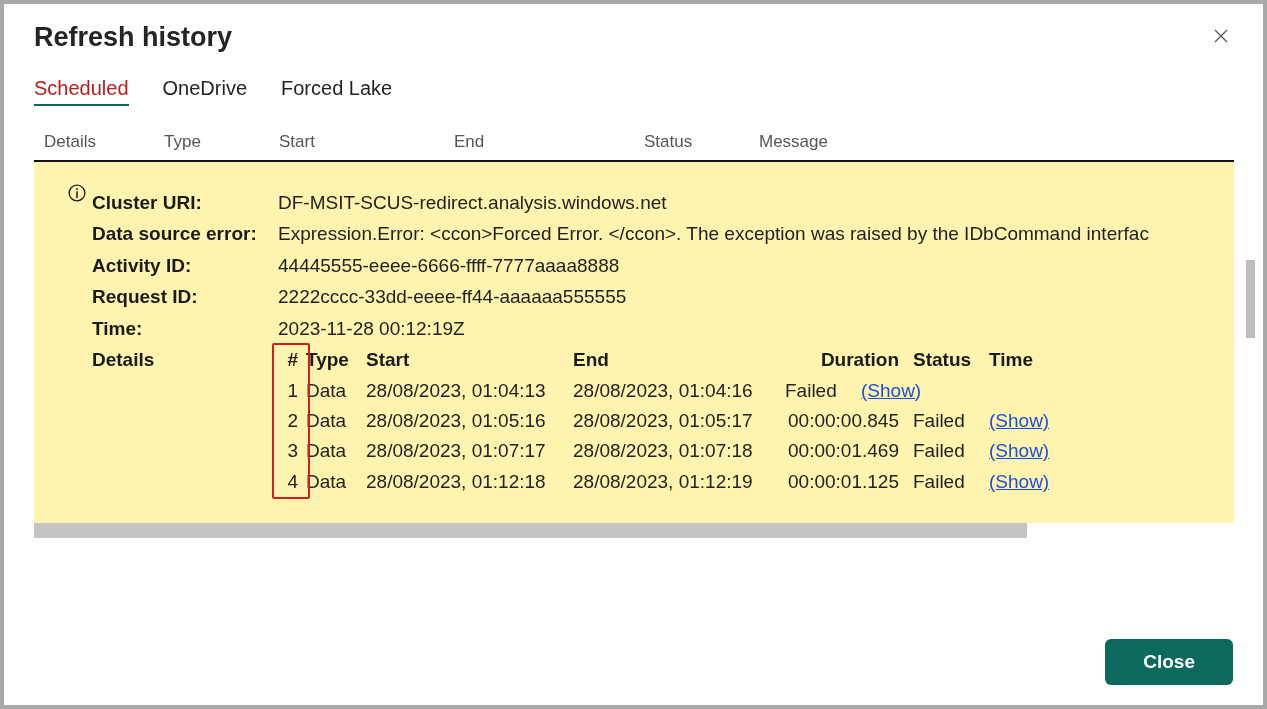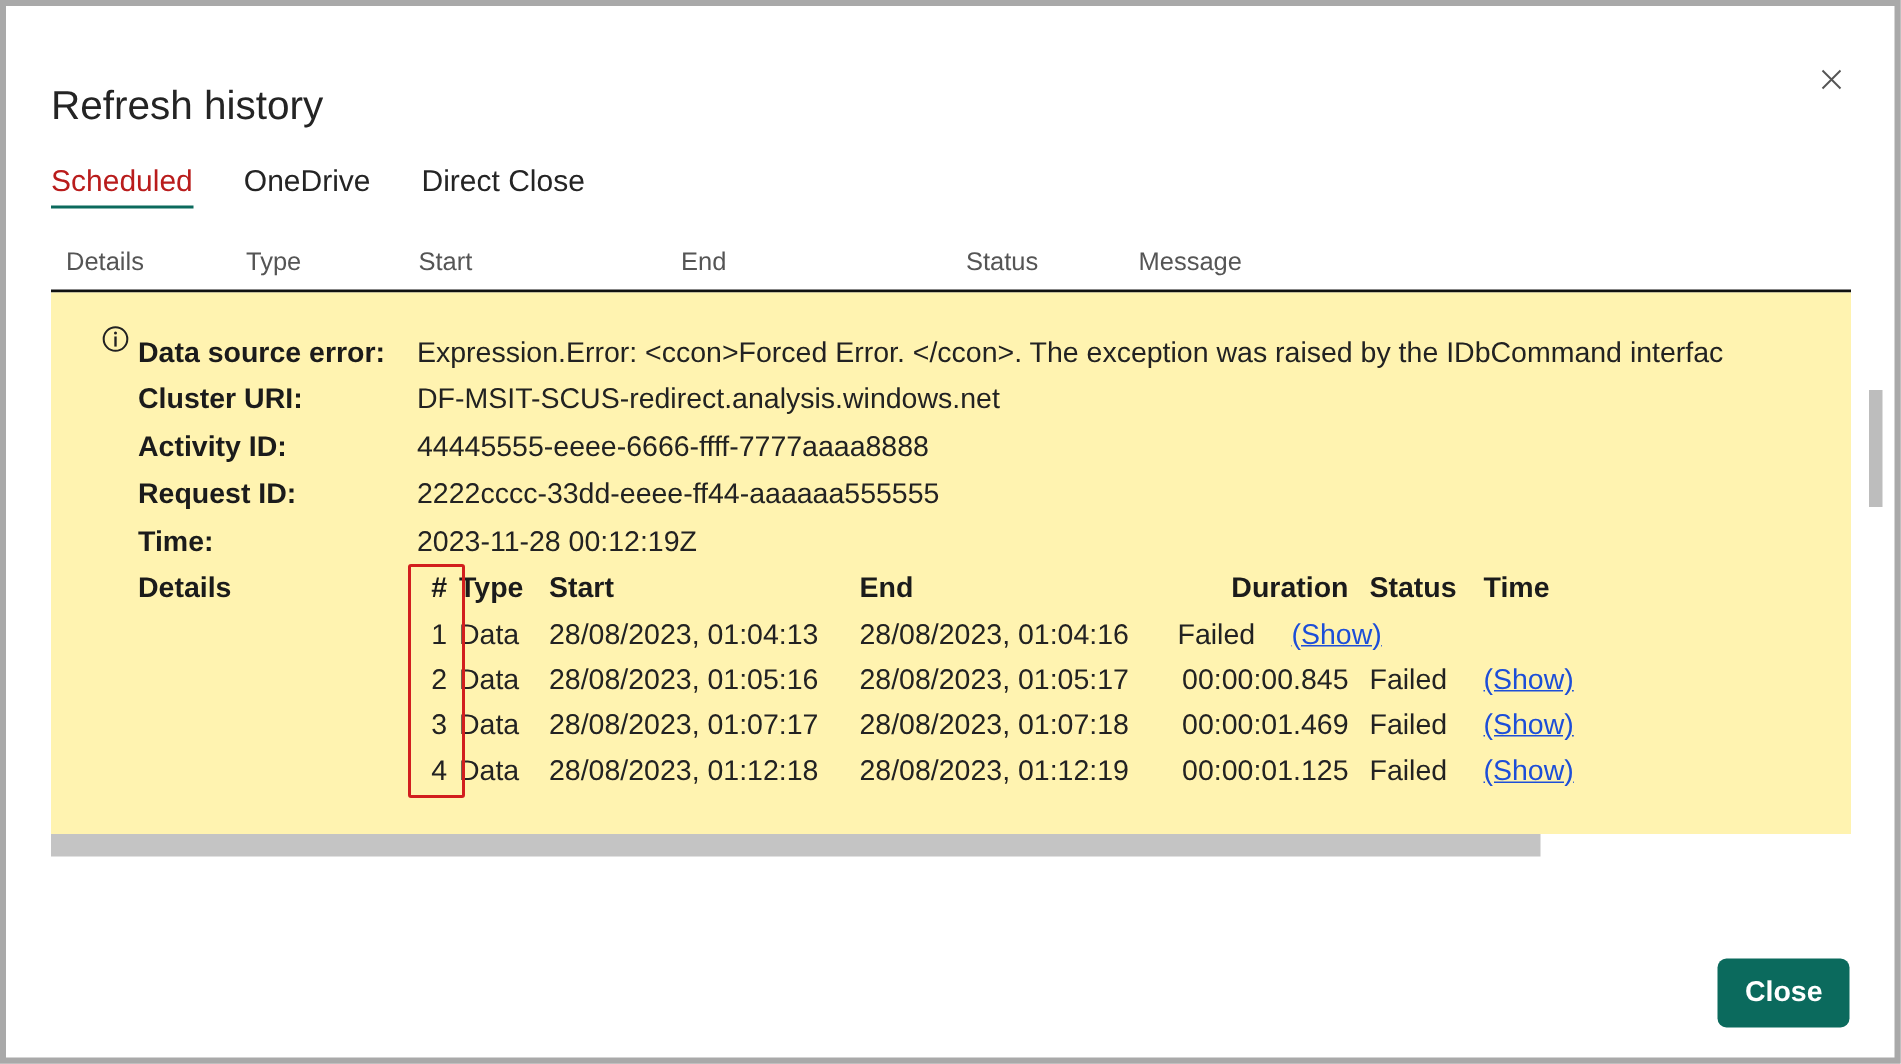--- a/index.html
+++ b/index.html
@@ -21,23 +21,22 @@
   }
 
   .dialog-header {
     display: flex;
     align-items: center;
     justify-content: space-between;
     padding: 18px 30px 10px 30px;
   }
   .dialog-title {
     font-size: 27px;
-    font-weight: 400;
+    font-weight: 700;
     color: #242424;
-    margin-top: 33px;
   }
   .close-x {
     font-size: 18px;
     color: #555;
     cursor: pointer;
     padding: 4px;
     line-height: 1;
   }
 
   .tabs {
@@ -156,42 +155,42 @@
     right: 30px;
     bottom: 20px;
   }
   .close-btn {
     background: #0b6a5d;
     color: #fff;
     font-size: 19px;
     font-weight: 600;
     border: none;
     border-radius: 6px;
-    padding: 12px 18px;
+    padding: 12px 38px;
     cursor: pointer;
   }
 </style>
 </head>
 <body>
 
 <div class="frame">
 
   <div class="dialog-header">
     <div class="dialog-title">Refresh history</div>
     <div class="close-x">
       <svg viewBox="0 0 16 16" width="16" height="16">
           <path d="M2 2 L14 14 M14 2 L2 14" stroke="#555" stroke-width="1.3" fill="none"></path>
         </svg>
     </div>
   </div>
 
   <div class="tabs">
     <div class="tab active">Scheduled</div>
     <div class="tab">OneDrive</div>
-    <div class="tab">Direct Close</div>
+    <div class="tab">Forced Lake</div>
   </div>
 
   <div class="outer-table">
     <div class="outer-headers">
       <div class="oh-details">Details</div>
       <div class="oh-type">Type</div>
       <div class="oh-start">Start</div>
       <div class="oh-end">End</div>
       <div class="oh-status">Status</div>
       <div class="oh-message">Message</div>
@@ -201,26 +200,26 @@
   <div class="detail-panel">
     <div class="info-icon">
       <svg viewBox="0 0 16 16">
           <circle cx="8" cy="8" r="7" stroke="#222" stroke-width="1.2" fill="none"></circle>
           <circle cx="8" cy="4.5" r="0.9" fill="#222"></circle>
           <rect x="7.3" y="6.5" width="1.4" height="6" fill="#222"></rect>
         </svg>
     </div>
     <div class="kv-block">
       <div class="kv-row">
+        <div class="kv-label">Cluster URI:</div>
+        <div class="kv-value">DF-MSIT-SCUS-redirect.analysis.windows.net</div>
+      </div>
+      <div class="kv-row">
         <div class="kv-label">Data source error:</div>
         <div class="kv-value">Expression.Error: &lt;ccon&gt;Forced Error. &lt;/ccon&gt;. The exception was raised by the IDbCommand interfac</div>
-      </div>
-      <div class="kv-row">
-        <div class="kv-label">Cluster URI:</div>
-        <div class="kv-value">DF-MSIT-SCUS-redirect.analysis.windows.net</div>
       </div>
       <div class="kv-row">
         <div class="kv-label">Activity ID:</div>
         <div class="kv-value">44445555-eeee-6666-ffff-7777aaaa8888</div>
       </div>
       <div class="kv-row">
         <div class="kv-label">Request ID:</div>
         <div class="kv-value">2222cccc-33dd-eeee-ff44-aaaaaa555555</div>
       </div>
       <div class="kv-row">

